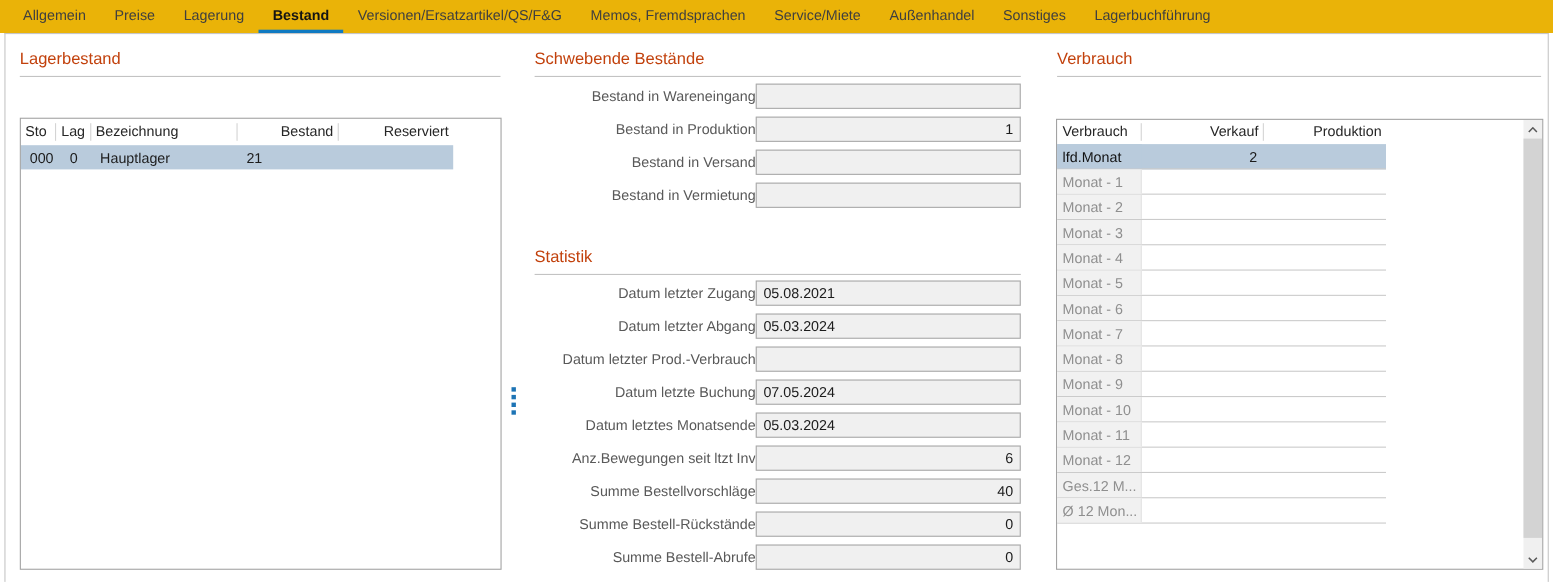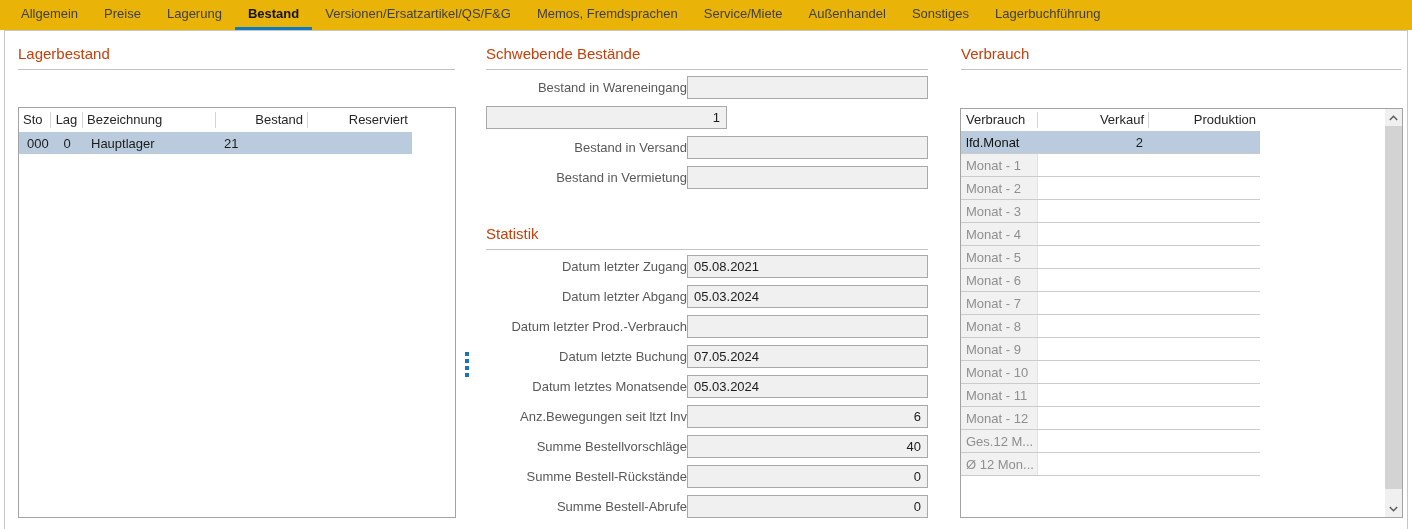--- a/index.html
+++ b/index.html
@@ -130,20 +130,21 @@
     <span class="dot"></span>
   </div>
 
   <div class="section-title" style="left:481px;top:14px;width:442px;">Schwebende Bestände</div>
   <div class="fields" style="left:481px;top:45px;">
       <div class="field-row">
         <div class="field-label">Bestand in Wareneingang</div>
         <div class="field-box right"></div>
       </div>
       <div class="field-row">
+        <div class="field-label">Bestand in Produktion</div>
         <div class="field-box right">1</div>
       </div>
       <div class="field-row">
         <div class="field-label">Bestand in Versand</div>
         <div class="field-box right"></div>
       </div>
       <div class="field-row">
         <div class="field-label">Bestand in Vermietung</div>
         <div class="field-box right"></div>
       </div>

